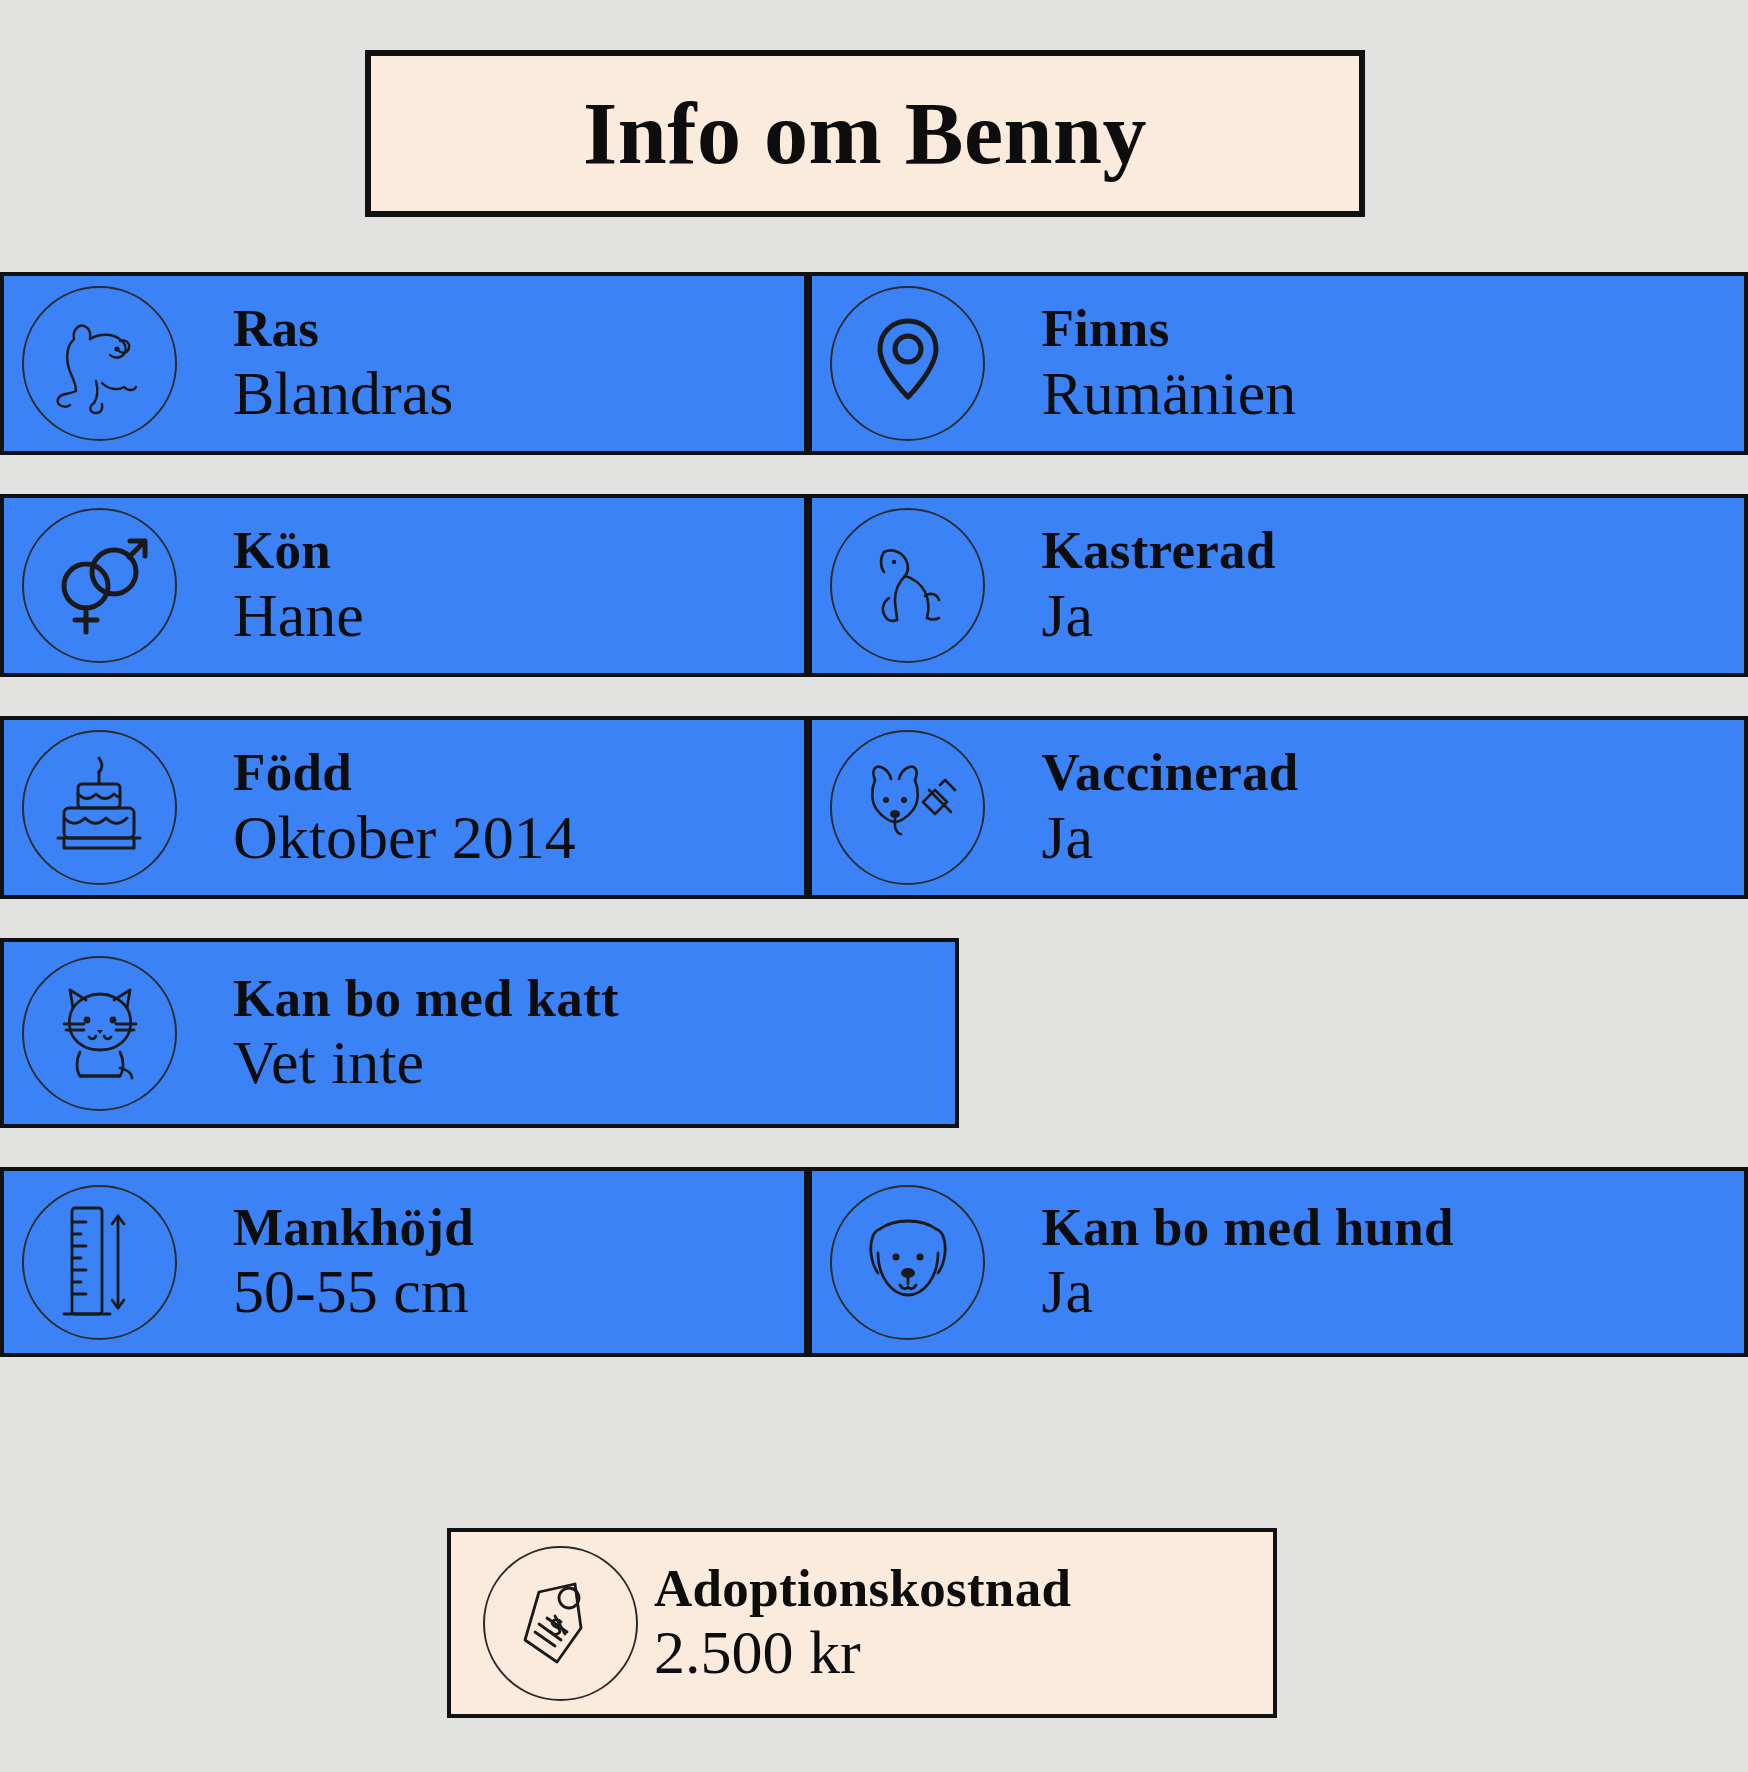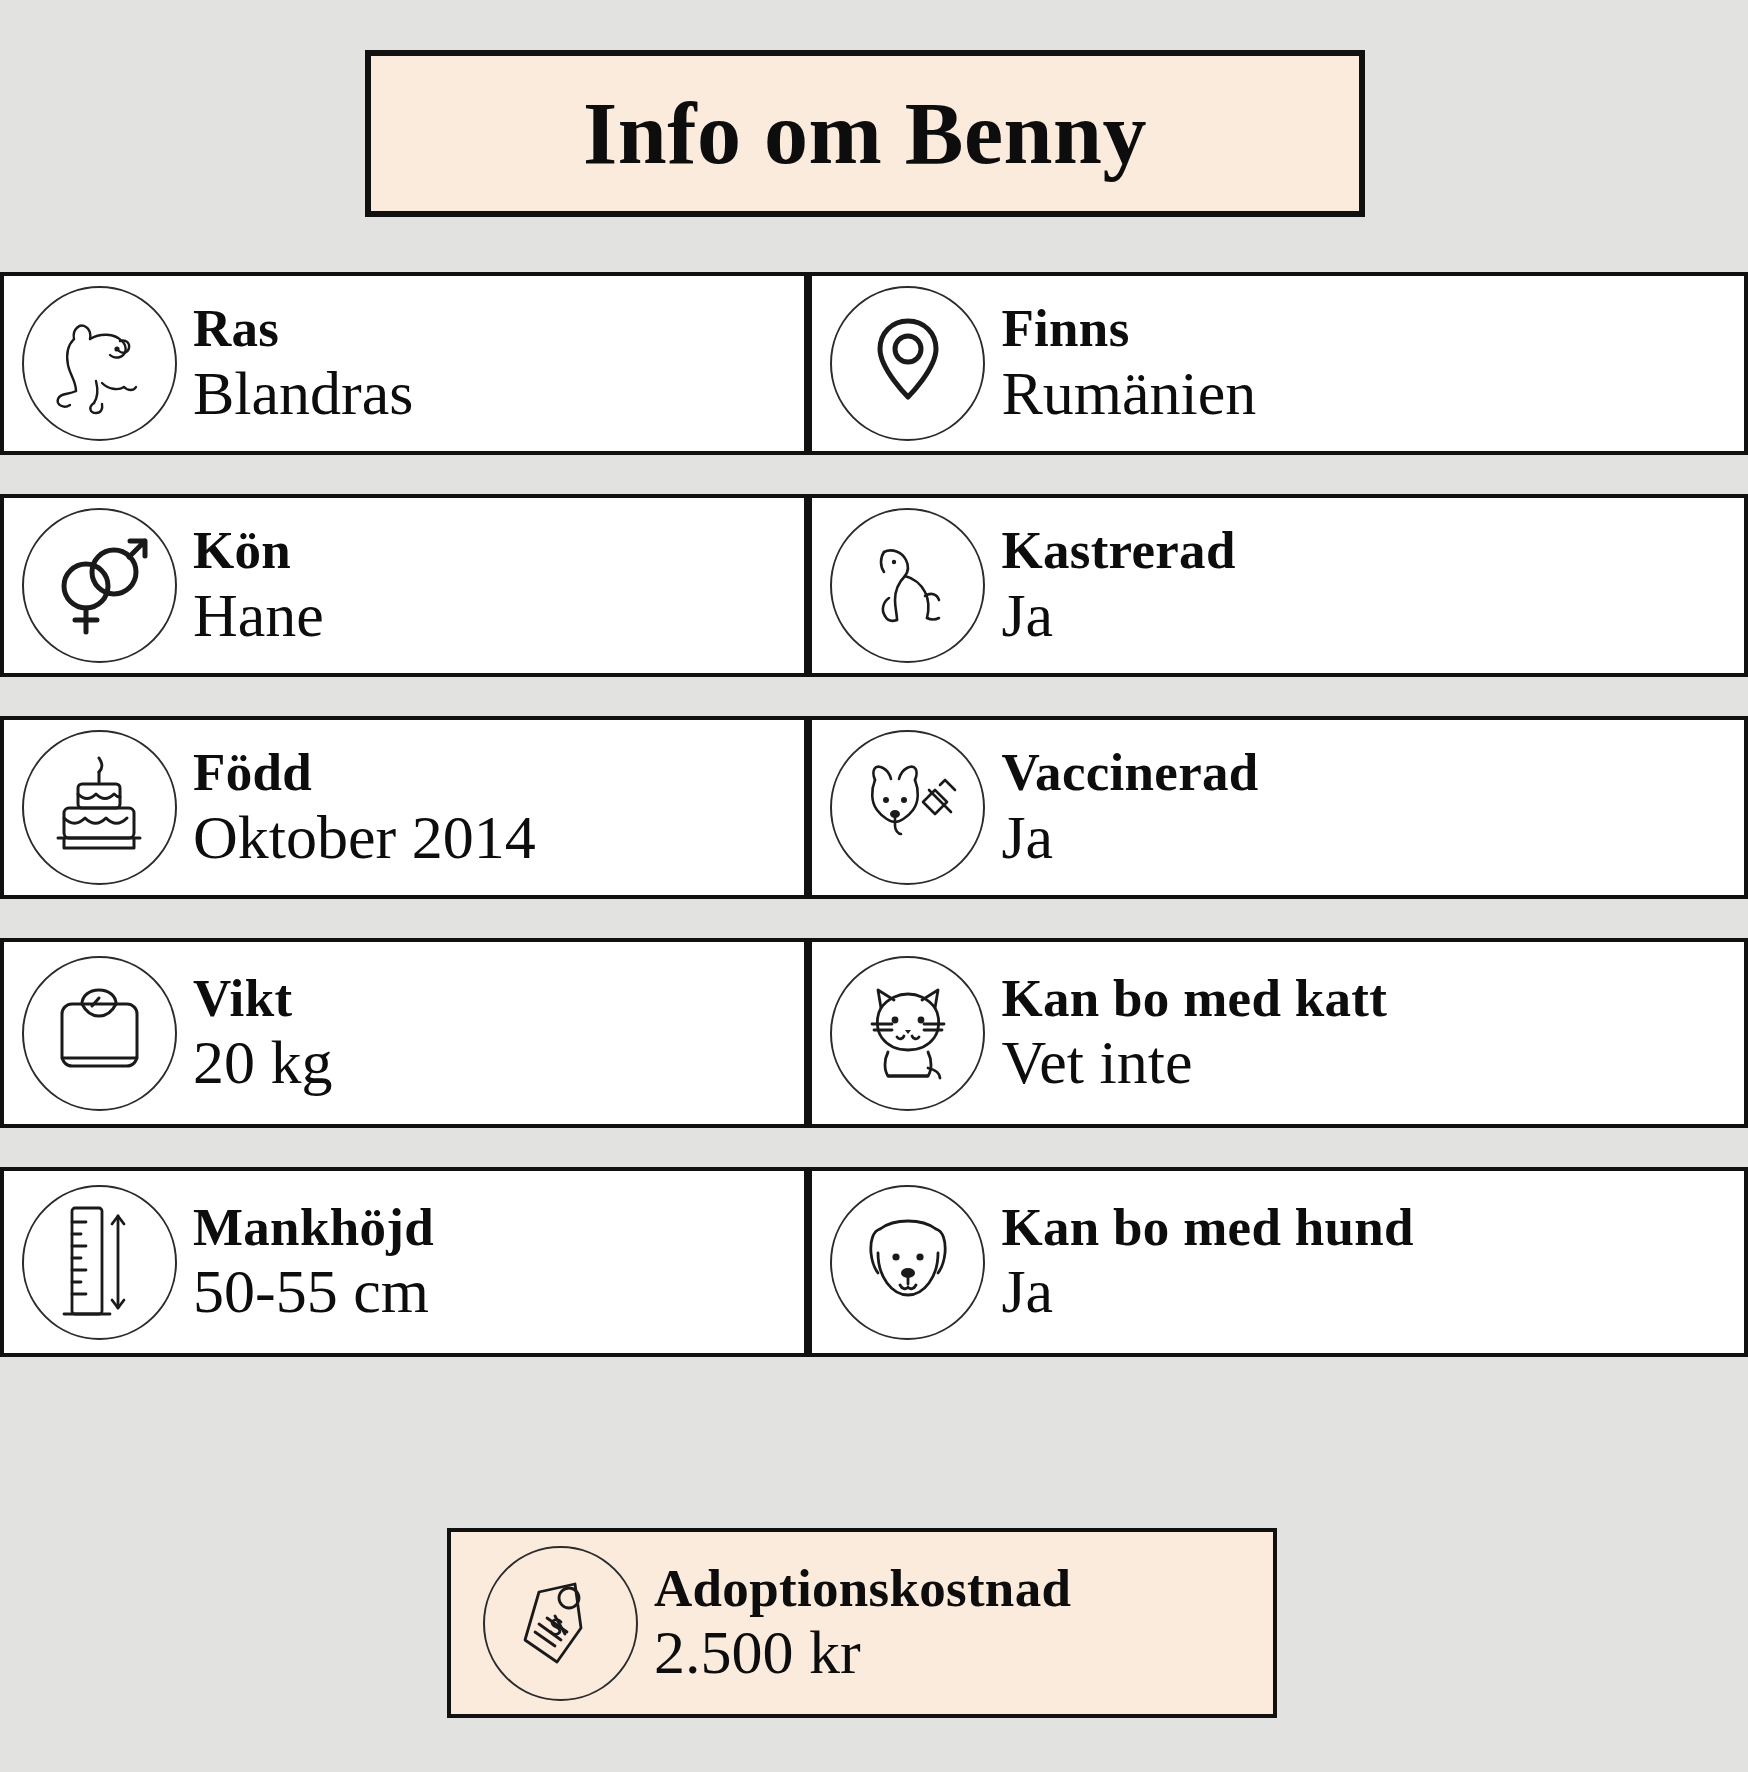--- a/index.html
+++ b/index.html
@@ -49,27 +49,28 @@
     left: 0;
     top: 272px;
     width: 1748px;
   }
   .row {
     display: flex;
     justify-content: space-between;
     margin-bottom: 39px;
   }
   .card {
-    background: #ffffff;
+    background: #3b82f6;
     border: 4px solid #111;
     box-sizing: border-box;
     display: flex;
     align-items: center;
     padding-left: 18px;
     position: relative;
+    gap: 40px;
   }
   .card.left  { width: 825px; }
   .card.right { width: 959px; }
   .card.h-small { height: 183px; }
   .card.h-med   { height: 183px; }
   .card.h-big   { height: 190px; }
 
   .icon-wrap {
     width: 155px;
     min-width: 155px;
@@ -244,35 +245,20 @@
         <span class="card-text shift-a">
           <span class="card-label">Vaccinerad</span>
           <span class="card-value">Ja</span>
         </span>
       </div>
 
     </div>
 
     <div class="row">
 
-      <div class="card left h-big">
-        <span class="icon-wrap">
-          <svg width="115" height="115" viewBox="0 0 115 115" fill="none" stroke="#1a1a1a" stroke-width="3" stroke-linecap="round" stroke-linejoin="round">
-            <rect x="20" y="28" width="75" height="62" rx="10"></rect>
-            <path d="M40 28c0-8 7-14 17-14s17 6 17 14"></path>
-            <path d="M40 28c4 8 9 12 17 12s13-4 17-12"></path>
-            <path d="M50 30l7-8"></path>
-            <path d="M20 82h75"></path>
-          </svg>
-        </span>
-        <span class="card-text">
-          <span class="card-label">Vikt</span>
-          <span class="card-value">20 kg</span>
-        </span>
-      </div>
 
       <div class="card right h-big">
         <span class="icon-wrap">
           <svg width="120" height="118" viewBox="0 0 120 118" fill="none" stroke="#1a1a1a" stroke-width="2.8" stroke-linecap="round" stroke-linejoin="round">
             <path d="M33 34l-3-18 16 10"></path>
             <path d="M87 34l3-18-16 10"></path>
             <path d="M33 34c-5 8-5 22 1 30 6 8 16 12 26 12s20-4 26-12c6-8 6-22 1-30-7-10-18-14-27-14s-20 4-27 14z"></path>
             <circle cx="47" cy="46" r="3.4" fill="#1a1a1a" stroke="none"></circle>
             <circle cx="73" cy="46" r="3.4" fill="#1a1a1a" stroke="none"></circle>
             <path d="M57 56h6l-3 4z" fill="#1a1a1a" stroke="none"></path>

